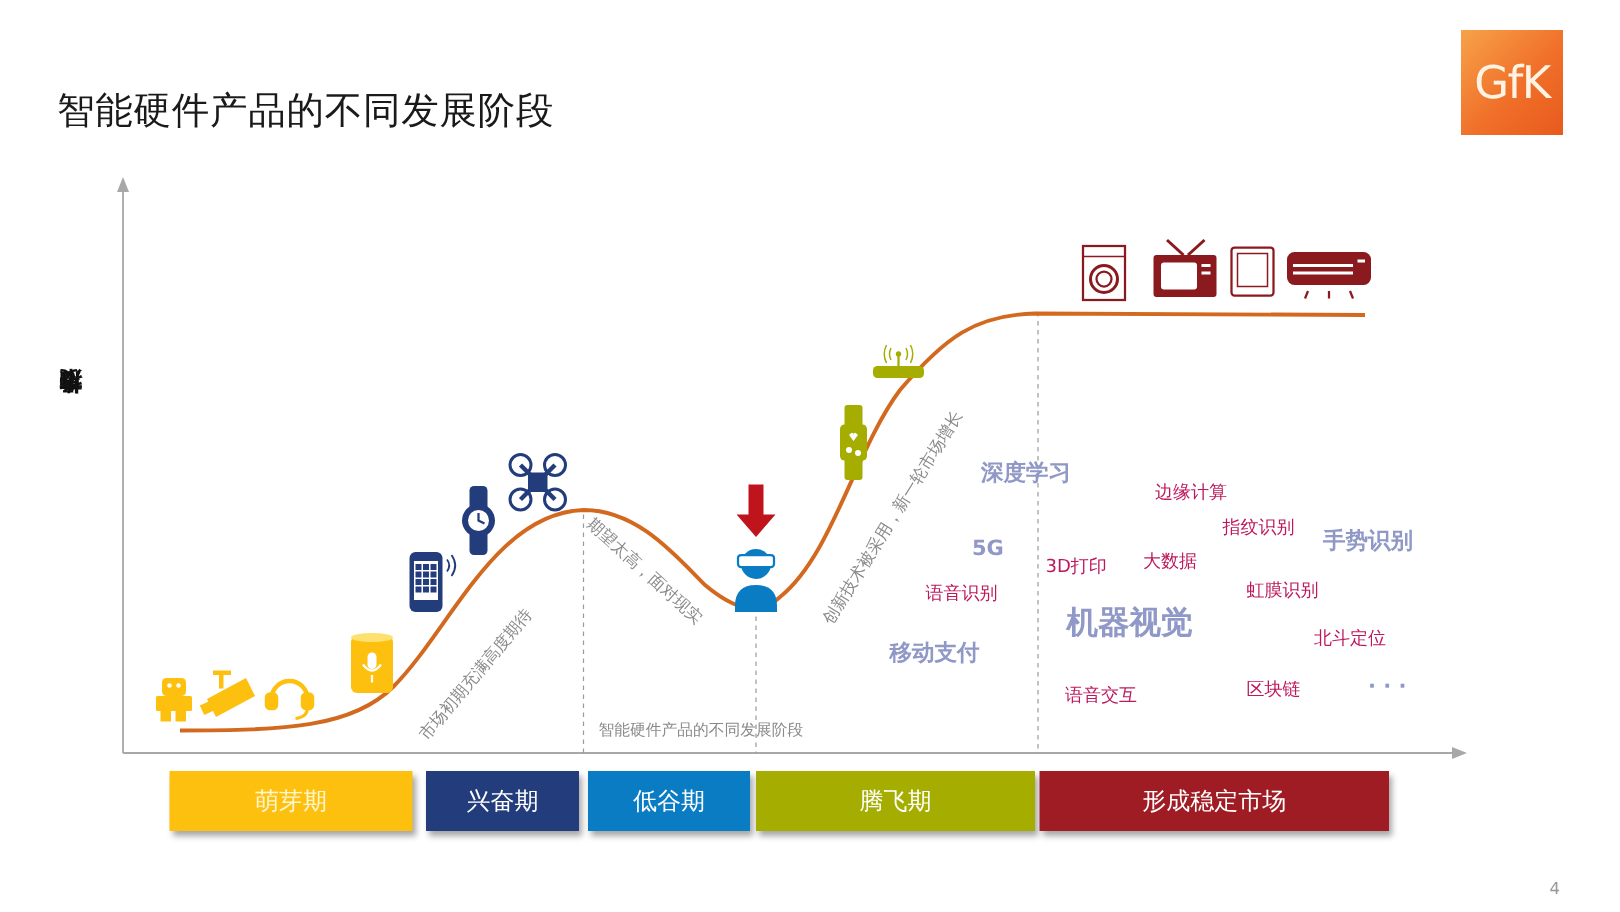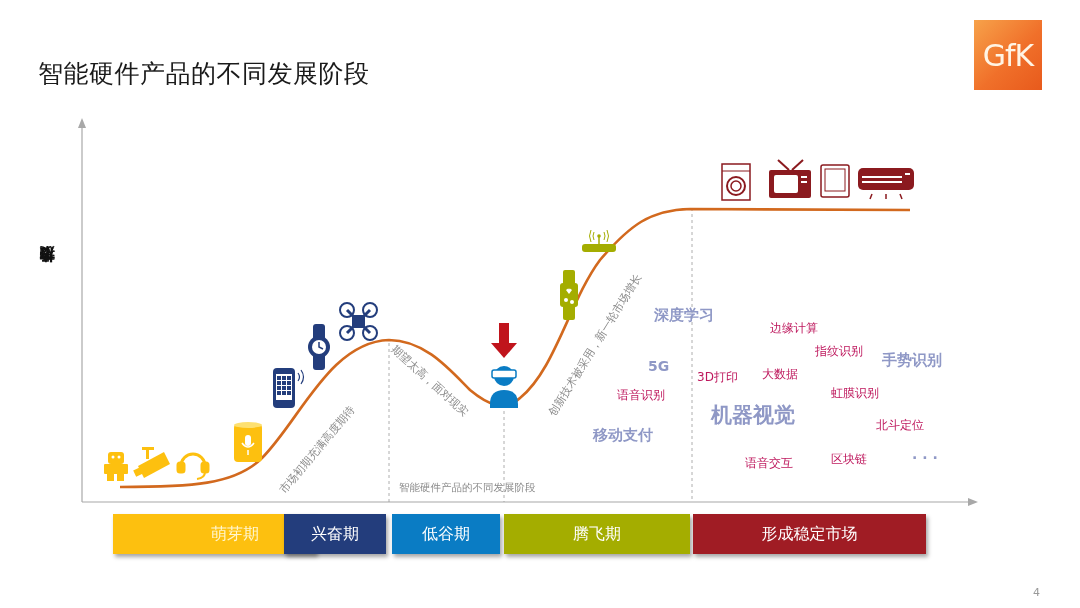--- a/index.html
+++ b/index.html
@@ -171,27 +171,27 @@
     <div class="tech" style="left: 617px; top: 387px; font-size: 12px;">语音识别</div>
     <div class="tech bold" style="left: 593px; top: 426px; font-size: 15px;">移动支付</div>
     <div class="tech" style="left: 770px; top: 320px; font-size: 12px;">边缘计算</div>
     <div class="tech" style="left: 815px; top: 343px; font-size: 12px;">指纹识别</div>
     <div class="tech bold" style="left: 882px; top: 351px; font-size: 15px;">手势识别</div>
     <div class="tech" style="left: 697px; top: 369px; font-size: 12px;">3D打印</div>
     <div class="tech" style="left: 762px; top: 366px; font-size: 12px;">大数据</div>
     <div class="tech" style="left: 831px; top: 385px; font-size: 12px;">虹膜识别</div>
     <div class="tech bold" style="left: 711px; top: 401px; font-size: 21px;">机器视觉</div>
     <div class="tech" style="left: 876px; top: 417px; font-size: 12px;">北斗定位</div>
-    <div class="tech" style="left: 710px; top: 455px; font-size: 12px; margin-left: 35px;">语音交互</div>
+    <div class="tech" style="left: 710px; top: 455px; font-size: 12px;">语音交互</div>
     <div class="tech" style="left: 831px; top: 451px; font-size: 12px;">区块链</div>
     <div class="tech bold" style="left: 912px; top: 450px; font-size: 14px;">· · ·</div>
   </div>
 
 <div id="stages">
-    <div class="stage" style="left: 113px; width: 162px; background: rgb(253, 192, 15); color: rgb(255, 246, 208); padding-left: 41px;">
+    <div class="stage" style="left: 113px; width: 162px; background: rgb(253, 192, 15); color: rgb(255, 246, 208);">
       <span>萌芽期</span>
     </div>
     <div class="stage" style="left: 284px; width: 102px; background: rgb(35, 61, 124); color: rgb(255, 255, 255);">
       <span>兴奋期</span>
     </div>
     <div class="stage" style="left: 392px; width: 108px; background: rgb(10, 124, 196); color: rgb(255, 255, 255);">
       <span>低谷期</span>
     </div>
     <div class="stage" style="left: 504px; width: 186px; background: rgb(164, 173, 0); color: rgb(255, 255, 255);">
       <span>腾飞期</span>

